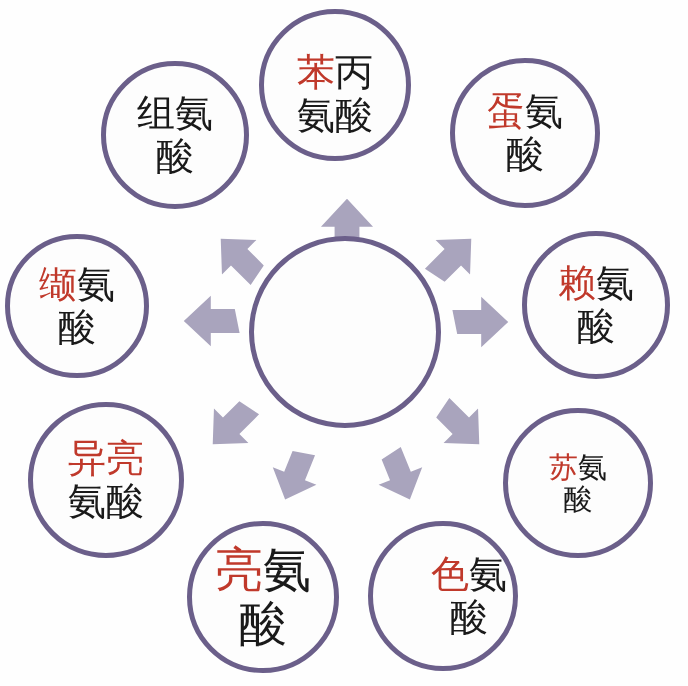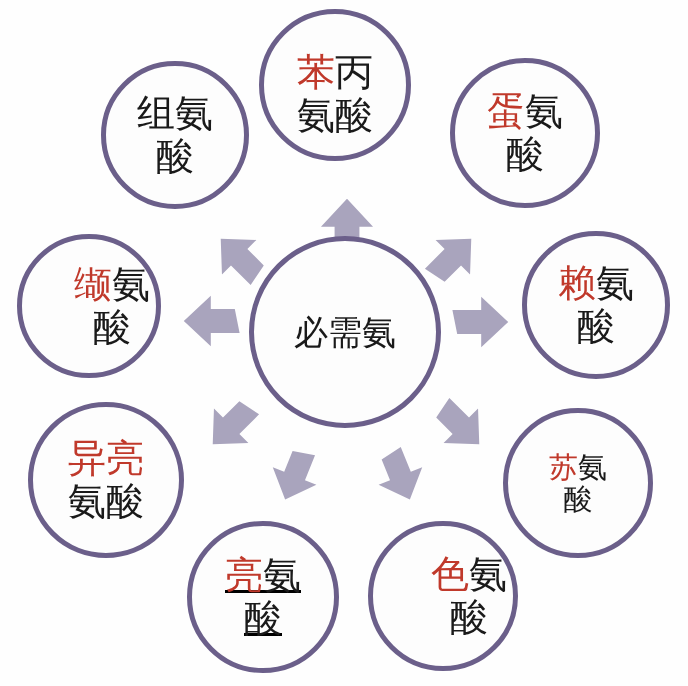--- a/index.html
+++ b/index.html
@@ -121,27 +121,27 @@
       <div class="node" style="left: 522px; top: 231px; width: 148px; height: 148px; border: 5px solid rgb(107, 95, 138);">
         <span class="node-label" style="font-size: 38px;"><span class="hl">赖</span><span class="nm">氨</span><br><span class="nm">酸</span></span>
       </div>
       <div class="node" style="left: 503px; top: 408px; width: 150px; height: 150px; border: 5px solid rgb(107, 95, 138);">
         <span class="node-label" style="font-size: 29px; font-family: Liberation Serif, serif;"><span class="hl">苏</span><span class="nm">氨</span><br><span class="nm">酸</span></span>
       </div>
       <div class="node" style="left: 368px; top: 521px; width: 150px; height: 150px; border: 5px solid rgb(107, 95, 138); justify-content: flex-end;">
         <span class="node-label" style="font-size: 38px;"><span class="hl">色</span><span class="nm">氨</span><br><span class="nm">酸</span></span>
       </div>
       <div class="node" style="left: 187px; top: 521px; width: 152px; height: 152px; border: 5px solid rgb(107, 95, 138);">
-        <span class="node-label" style="font-size: 38px; text-decoration: underline;"><span class="hl">亮</span><span class="nm">氨</span><br><span class="nm">酸</span></span>
+        <span class="node-label" style="font-size: 48px;"><span class="hl">亮</span><span class="nm">氨</span><br><span class="nm">酸</span></span>
       </div>
       <div class="node" style="left: 28px; top: 402px; width: 156px; height: 156px; border: 5px solid rgb(107, 95, 138);">
         <span class="node-label" style="font-size: 38px;"><span class="hl">异亮</span><br><span class="nm">氨酸</span></span>
       </div>
-      <div class="node" style="left: 17px; top: 234px; width: 144px; height: 144px; border: 5px solid rgb(107, 95, 138); justify-content: flex-end;">
+      <div class="node" style="left: 5px; top: 234px; width: 144px; height: 144px; border: 5px solid rgb(107, 95, 138);">
         <span class="node-label" style="font-size: 38px;"><span class="hl">缬</span><span class="nm">氨</span><br><span class="nm">酸</span></span>
       </div>
     </div>
 
   <div id="center-node" class="node center-node" style="left: 249px; top: 236px; width: 192px; height: 192px; border: 5px solid rgb(107, 95, 138);">
-    <span class="node-label" style="font-size: 34px;"><span>必需氨</span><br></span>
+    <span class="node-label" style="font-size: 34px;"><br></span>
   </div>
 
 </div>
 
 </body></html>

